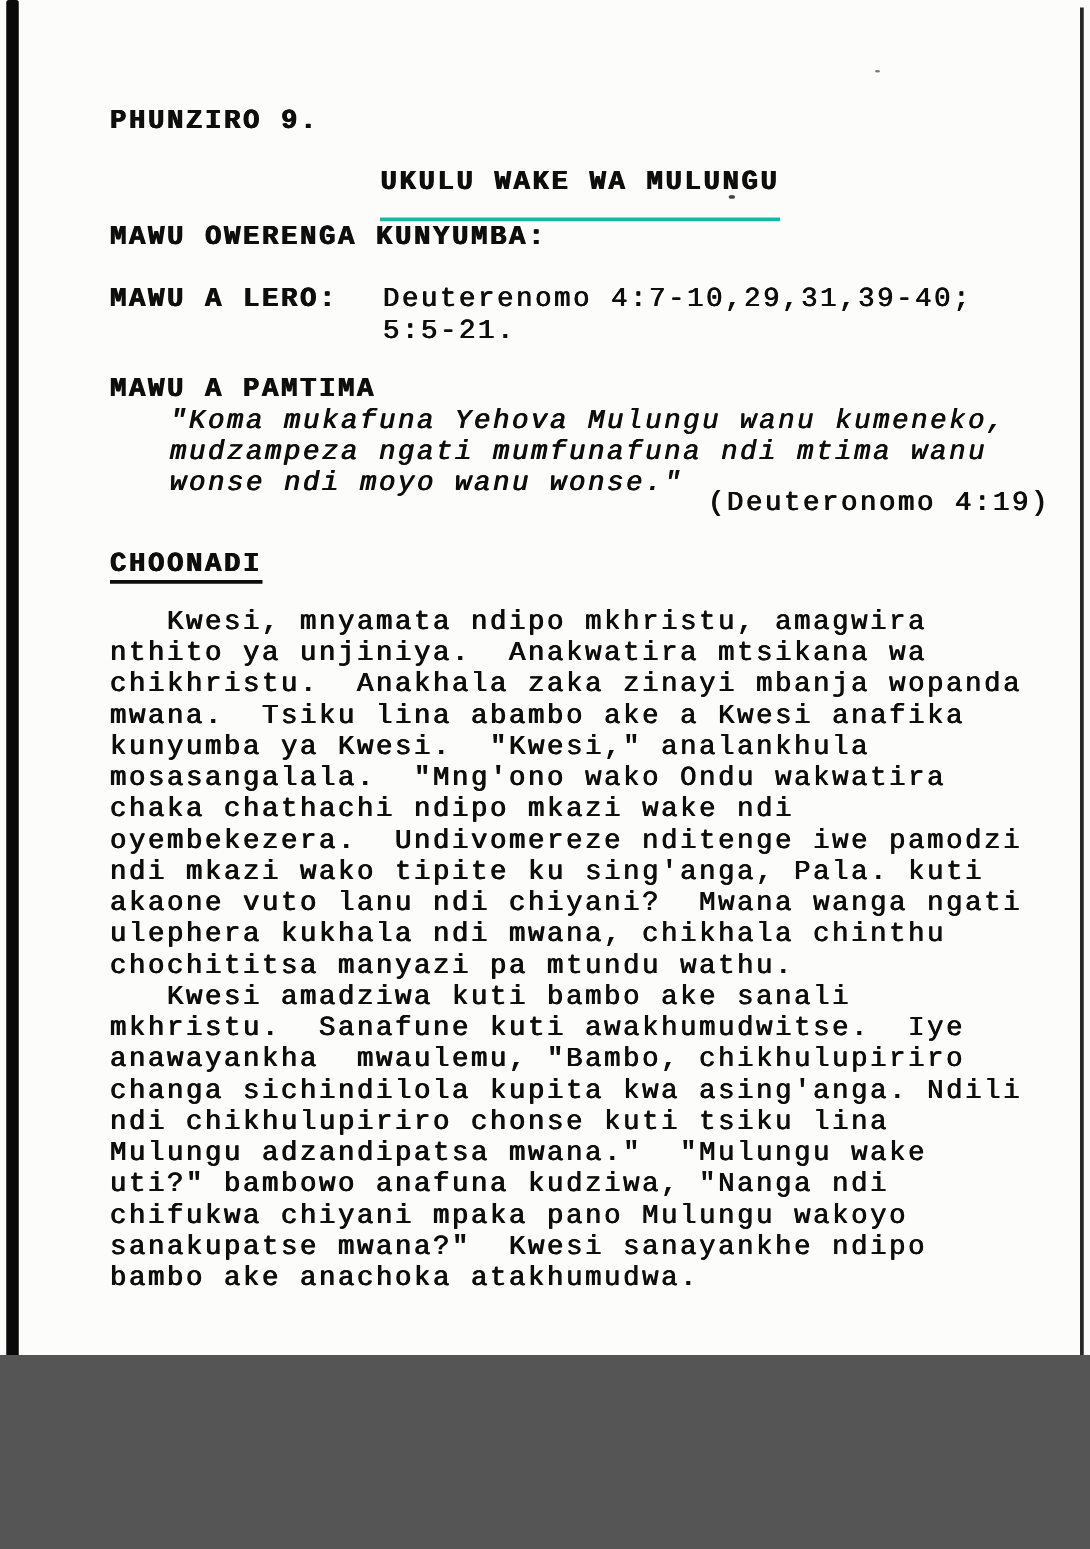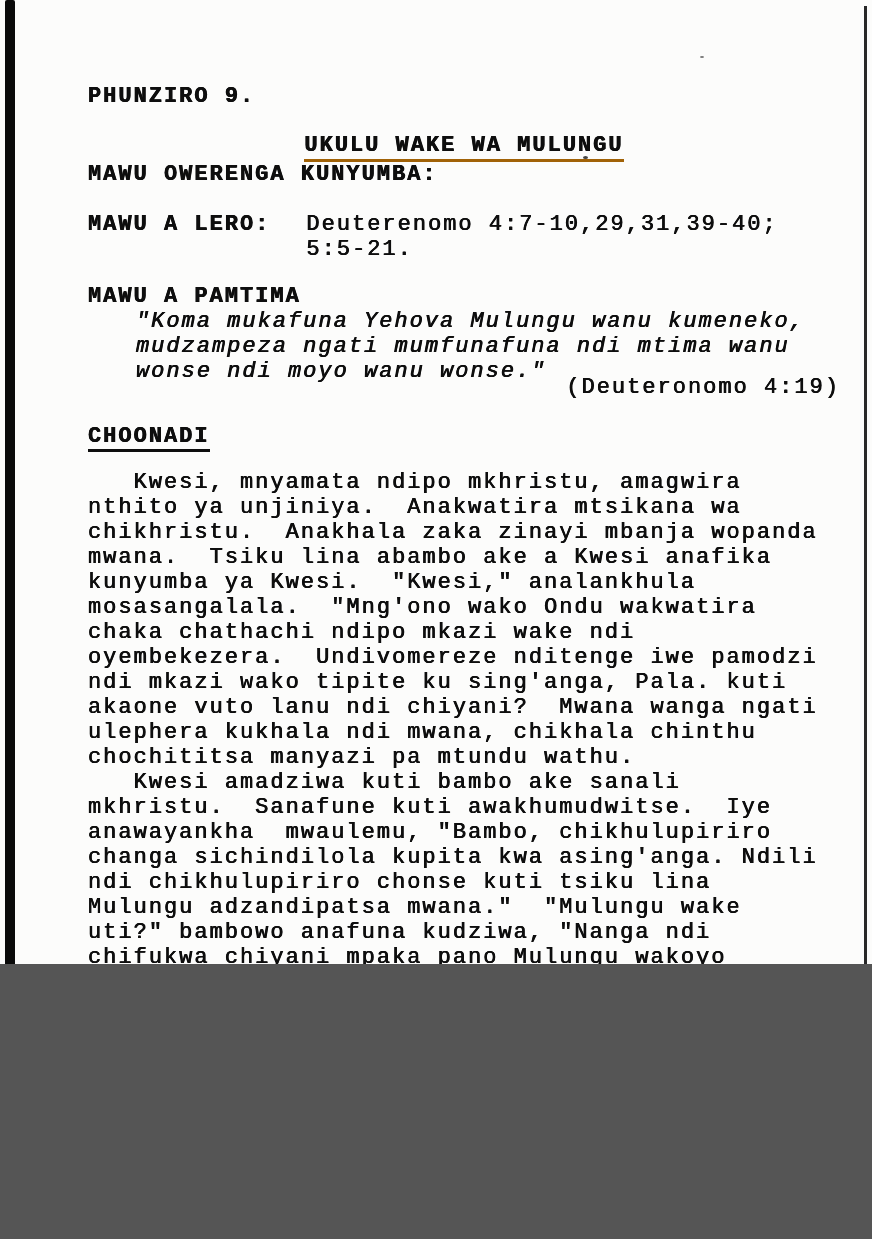--- a/index.html
+++ b/index.html
@@ -1,19 +1,19 @@
 <!DOCTYPE html>
 <html><head>
 <meta charset="utf-8">
 <style>
   html, body { margin: 0; padding: 0; background: #555; }
   .screenshot {
     position: relative;
     width: 872px;
-    height: 964px;
+    height: 1084px;
     background: #fcfcfb;
     overflow: hidden;
     font-family: "Liberation Mono", "DejaVu Sans Mono", monospace;
     color: #0e0e0e;
   }
   
   .edge-left {
     position: absolute; left: 5px; top: 0; width: 10px; height: 1200px;
     background: #0a0a0a; border-radius: 2px;
   }
@@ -38,22 +38,22 @@
     line-height: 25px;
     letter-spacing: 2px;
     white-space: pre;
     text-shadow: 0.35px 0 0 currentColor, -0.35px 0 0 currentColor;
   }
   .bold { font-weight: bold; }
   .lesson-number { margin-top: 84px; }
   .title-wrap { margin-top: 24px; text-align: center; }
   .title-wrap .title {
     display: inline-block;
-    border-bottom: 3px solid #a16207;
-    padding-bottom: 1px;
+    border-bottom: 3px solid #14b8a6;
+    padding-bottom: 16px;
   }
   .reading-row { display: flex; align-items: flex-start; }
   .reading-row.r1 { }
   .reading-row.r2 { margin-top: 25px; }
   .reading-row.r1 .reading-value { margin-left: 10px; }
   .reading-row.r2 .reading-value { margin-left: 36px; }
   .memory-heading { margin-top: 22px; }
   .memory-quote { margin-left: 48px; font-style: italic; }
   .memory-reference { margin-top: -9px; text-align: right; }
   .truth-heading { margin-top: 24px; }

